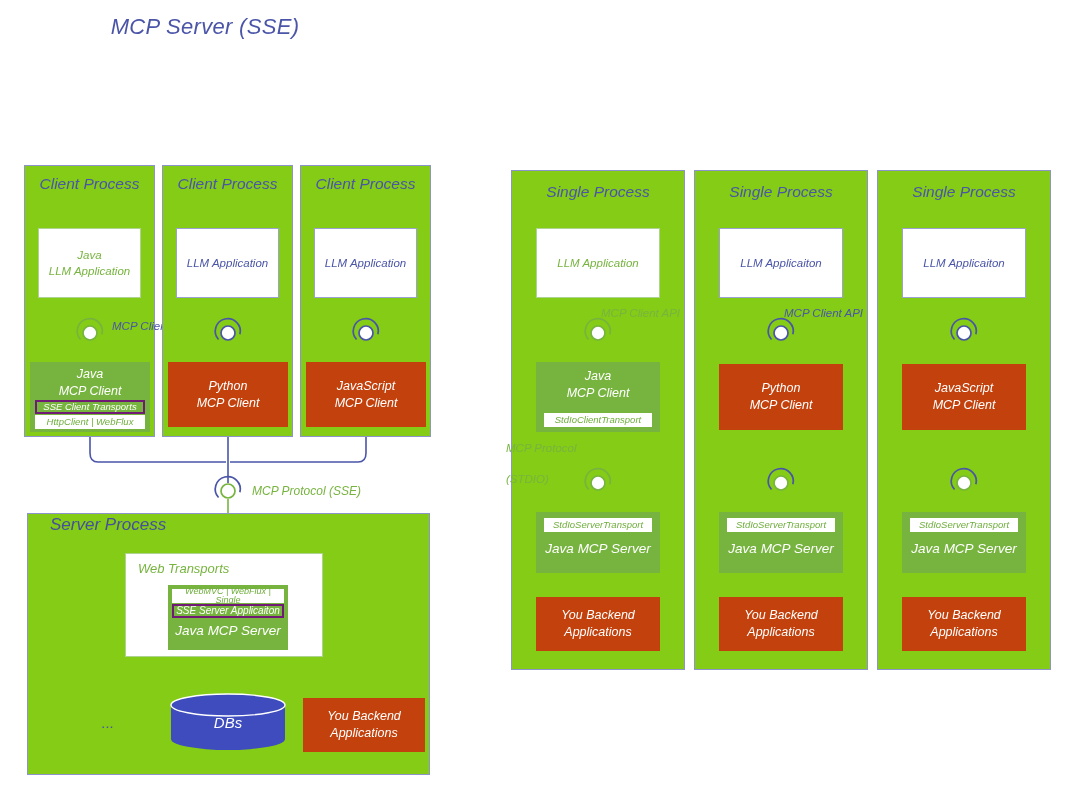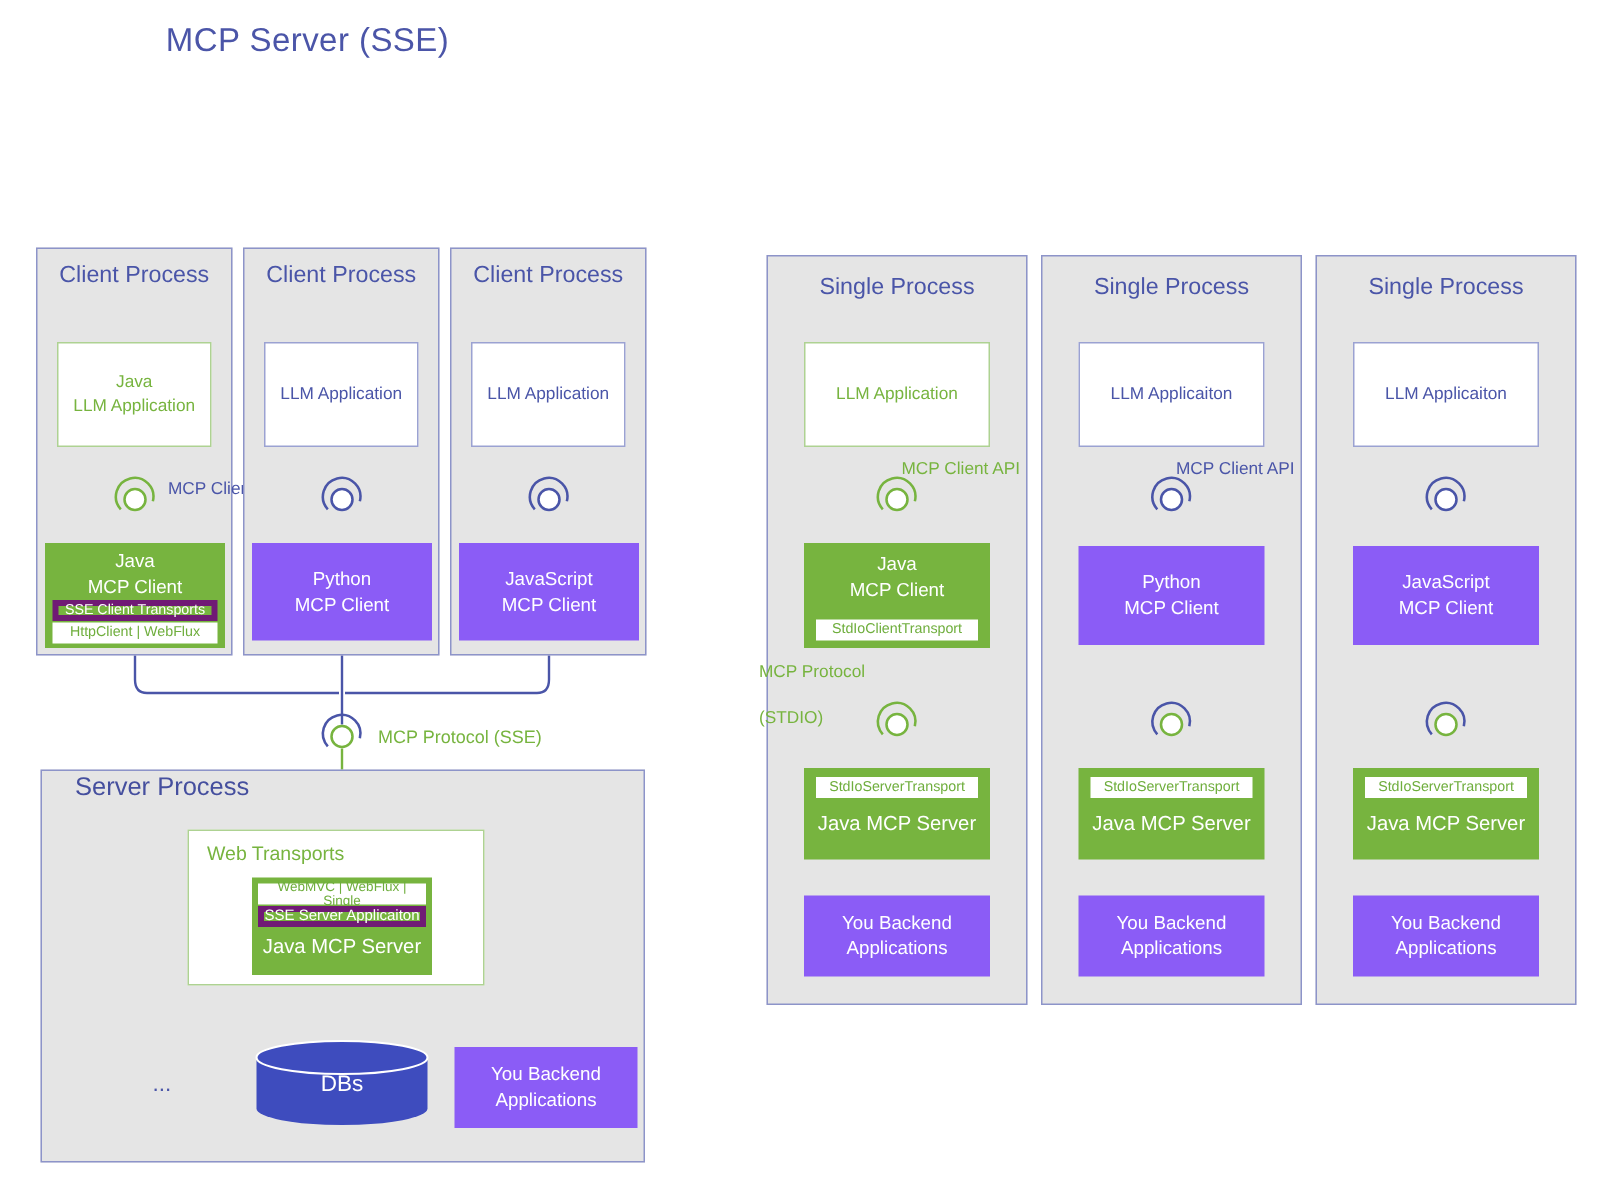--- a/index.html
+++ b/index.html
@@ -1,36 +1,36 @@
 <!DOCTYPE html>
 <html><head>
 <meta charset="utf-8">
 <style>
   html,body{margin:0;padding:0;background:#fff;}
   .canvas{position:relative;width:1080px;height:796px;background:#ffffff;
-          font-family:"Liberation Sans","DejaVu Sans",sans-serif;overflow:hidden;}
+          font-family:"Liberation Sans","DejaVu Sans",sans-serif;overflow:hidden;font-style:italic;}
   .abs{position:absolute;box-sizing:border-box;}
   .title{font-size:22px;color:#4b55a8;text-align:center;letter-spacing:.3px;}
-  .proc{border:1.6px solid #8d94c9;background:#e5e5e5;}
+  .proc{border:1.6px solid #8d94c9;background:#84cc16;}
   .proc-h{color:#4a55a8;font-size:15.5px;text-align:center;}
   .appbox{border:1px solid #9ba2d2;background:#fff;display:flex;flex-direction:column;
           align-items:center;justify-content:center;text-align:center;
           font-size:11.5px;color:#4a55a8;line-height:1.4;}
   .appbox.g{border-color:#aed292;color:#77b43f;}
   .node{display:flex;flex-direction:column;align-items:center;text-align:center;
         color:#fff;line-height:1.35;}
   .node.g{background:#77b43f;}
-  .node.b{background:#8b5cf6;text-align:center;}
+  .node.b{background:#c2410c;text-align:center;}
   .node.center{justify-content:center;}
   .n1{font-size:12.5px;}
   .n2{font-size:13.5px;}
   .strip{width:110px;height:14px;display:flex;align-items:center;justify-content:center;
          font-size:9.5px;line-height:1;box-sizing:border-box;flex:0 0 auto;}
   .strip.w{background:#fff;color:#6fae3d;}
-  .strip.o{border:4px solid #701a75;color:#fff;}
+  .strip.o{border:2px solid #701a75;color:#fff;}
   .lbl{font-size:11.5px;line-height:1.3;}
   .lg{color:#77b43f;}
   .ln{color:#4a55a8;}
   .wc{border:1px solid #aed292;background:#fff;}
   .wc-lbl{color:#77b43f;font-size:13px;}
   .sp-h{color:#454f9e;font-size:17px;}
 </style>
 </head>
 <body>
 

